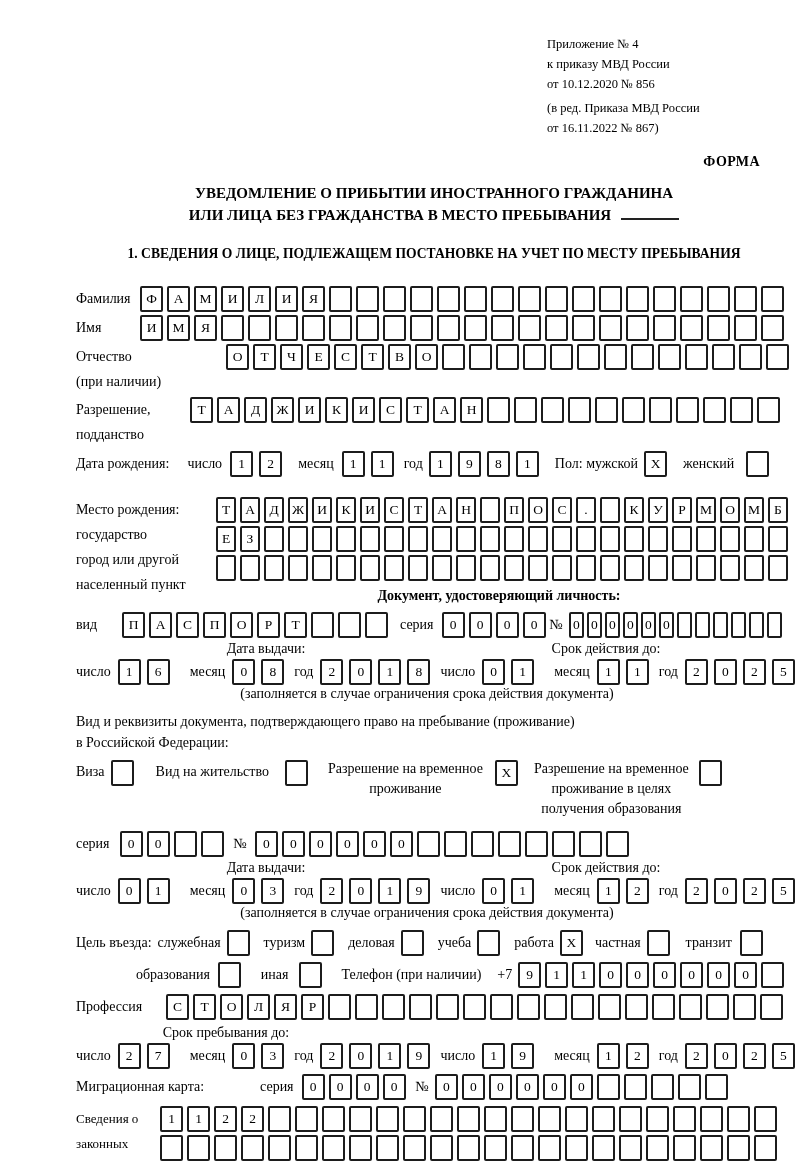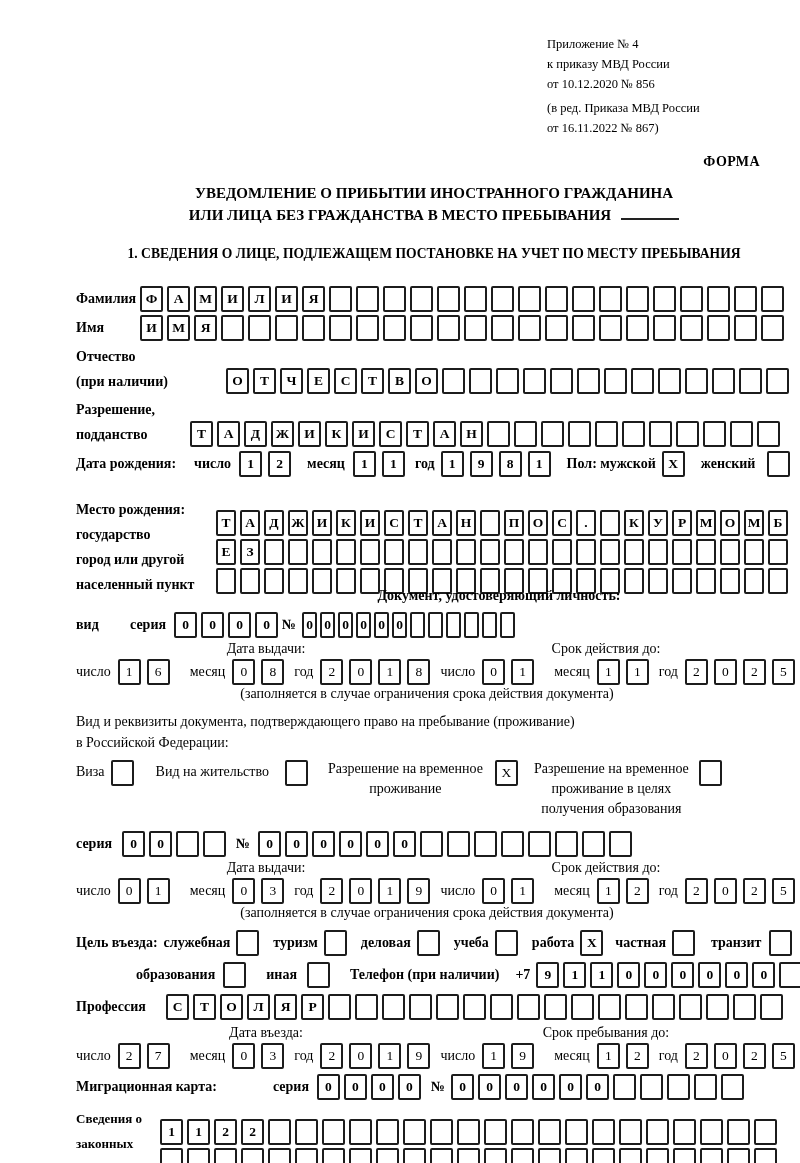--- a/index.html
+++ b/index.html
@@ -6,21 +6,21 @@
   body{width:800px;height:1163px;overflow:hidden;font-family:"Liberation Serif","DejaVu Serif",serif;font-size:14px;}
   .page{box-sizing:border-box;width:800px;height:1163px;padding:34px 8px 0 76px;}
   
   .hdr{margin-left:auto;margin-right:30px;width:215px;font-size:12.5px;line-height:20px;}
   .hdr .gap{height:4px;}
   .forma{text-align:right;padding-right:32px;font-weight:bold;font-size:14px;margin-top:16px;letter-spacing:.4px;}
   .title{text-align:center;font-weight:bold;font-size:15px;line-height:22px;margin-top:12px;}
   .uline{display:inline-block;width:58px;height:13px;border-bottom:2px solid #222;margin-left:10px;}
   .sec-head{font-weight:bold;font-size:13.6px;margin-top:20px;margin-bottom:24px;white-space:nowrap;text-align:center;}
   
-  .row{display:flex;align-items:flex-end;margin-bottom:3px;font-weight:bold;}
+  .row{display:flex;align-items:flex-start;margin-bottom:3px;}
   .lbl{line-height:26px;white-space:nowrap;flex-shrink:0;}
   .lblcol{flex-shrink:0;}
   .lblcol div{line-height:25px;white-space:nowrap;}
   .w64{width:64px}.w150{width:150px}.w114{width:114px}.w140{width:140px}
   .w46{width:46px}.w90{width:90px}.w84{width:84px;font-size:13px;}
   .cells{white-space:nowrap;}
   .cell{display:inline-block;box-sizing:border-box;width:23px;height:26px;border:2px solid #1c1c1c;border-radius:2px;margin-right:4px;text-align:center;font-size:13.5px;line-height:22px;vertical-align:top;overflow:hidden;}
   .cells-sm .cell{width:20px;}
   .cells-xs .cell{width:15px;margin-right:3px;}
   .crow{margin-bottom:3px;height:26px;}
@@ -122,20 +122,21 @@
       <div class="cells cells-sm crow"><span class="cell">Т</span><span class="cell">А</span><span class="cell">Д</span><span class="cell">Ж</span><span class="cell">И</span><span class="cell">К</span><span class="cell">И</span><span class="cell">С</span><span class="cell">Т</span><span class="cell">А</span><span class="cell">Н</span><span class="cell"></span><span class="cell">П</span><span class="cell">О</span><span class="cell">С</span><span class="cell">.</span><span class="cell"></span><span class="cell">К</span><span class="cell">У</span><span class="cell">Р</span><span class="cell">М</span><span class="cell">О</span><span class="cell">М</span><span class="cell">Б</span></div>
       <div class="cells cells-sm crow"><span class="cell">Е</span><span class="cell">З</span><span class="cell"></span><span class="cell"></span><span class="cell"></span><span class="cell"></span><span class="cell"></span><span class="cell"></span><span class="cell"></span><span class="cell"></span><span class="cell"></span><span class="cell"></span><span class="cell"></span><span class="cell"></span><span class="cell"></span><span class="cell"></span><span class="cell"></span><span class="cell"></span><span class="cell"></span><span class="cell"></span><span class="cell"></span><span class="cell"></span><span class="cell"></span><span class="cell"></span></div>
       <div class="cells cells-sm crow"><span class="cell"></span><span class="cell"></span><span class="cell"></span><span class="cell"></span><span class="cell"></span><span class="cell"></span><span class="cell"></span><span class="cell"></span><span class="cell"></span><span class="cell"></span><span class="cell"></span><span class="cell"></span><span class="cell"></span><span class="cell"></span><span class="cell"></span><span class="cell"></span><span class="cell"></span><span class="cell"></span><span class="cell"></span><span class="cell"></span><span class="cell"></span><span class="cell"></span><span class="cell"></span><span class="cell"></span></div>
     </div>
   </div>
 
   <div class="doc-head">Документ, удостоверяющий личность:</div>
 
   <div class="row">
     <div class="lbl w46">вид</div>
+    <div class="cells"><span class="cell">П</span><span class="cell">А</span><span class="cell">С</span><span class="cell">П</span><span class="cell">О</span><span class="cell">Р</span><span class="cell">Т</span><span class="cell"></span><span class="cell"></span><span class="cell"></span></div>
     <span class="inline-lbl ml8" style="margin-right:8px;">серия</span>
     <div class="cells"><span class="cell">0</span><span class="cell">0</span><span class="cell">0</span><span class="cell">0</span></div>
     <span class="inline-lbl" style="margin-right:6px;">№</span>
     <div class="cells cells-xs"><span class="cell">0</span><span class="cell">0</span><span class="cell">0</span><span class="cell">0</span><span class="cell">0</span><span class="cell">0</span><span class="cell"></span><span class="cell"></span><span class="cell"></span><span class="cell"></span><span class="cell"></span><span class="cell"></span></div>
   </div>
 
   <div class="dhead">
     <span class="dh-l">Дата выдачи:</span>
     <span class="dh-r">Срок действия до:</span>
   </div>
@@ -238,21 +239,20 @@
     <span class="inline-lbl ml16">+7</span>
     <span class="cells ml6"><span class="cell">9</span><span class="cell">1</span><span class="cell">1</span><span class="cell">0</span><span class="cell">0</span><span class="cell">0</span><span class="cell">0</span><span class="cell">0</span><span class="cell">0</span><span class="cell"></span></span>
   </div>
 
   <div class="row" style="margin-bottom:5px;">
     <div class="lbl w90">Профессия</div>
     <div class="cells"><span class="cell">С</span><span class="cell">Т</span><span class="cell">О</span><span class="cell">Л</span><span class="cell">Я</span><span class="cell">Р</span><span class="cell"></span><span class="cell"></span><span class="cell"></span><span class="cell"></span><span class="cell"></span><span class="cell"></span><span class="cell"></span><span class="cell"></span><span class="cell"></span><span class="cell"></span><span class="cell"></span><span class="cell"></span><span class="cell"></span><span class="cell"></span><span class="cell"></span><span class="cell"></span><span class="cell"></span></div>
   </div>
 
   <div class="dhead">
-    <span class="dh-l">Дата въезда:</span>
     <span class="dh-r">Срок пребывания до:</span>
   </div>
   <div class="drow" style="margin-bottom:5px;">
     <div class="dcol-l">
       <span class="dlbl">число</span>
       <span class="dcells"><span class="cell">2</span><span class="cell">7</span></span>
       <span class="dlbl mlf">месяц</span>
       <span class="dcells"><span class="cell">0</span><span class="cell">3</span></span>
       <span class="dlbl">год</span>
       <span class="dcells"><span class="cell">2</span><span class="cell">0</span><span class="cell">1</span><span class="cell">9</span></span>

